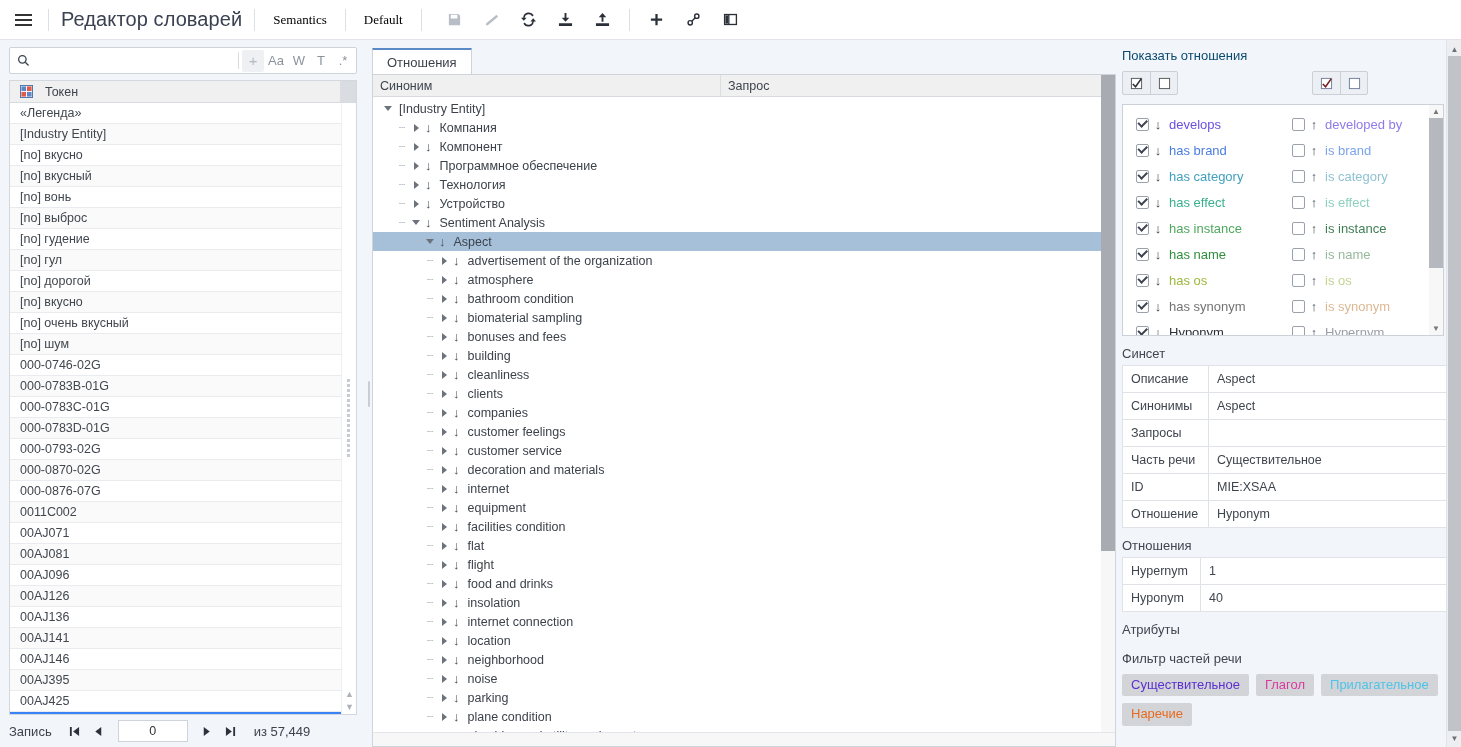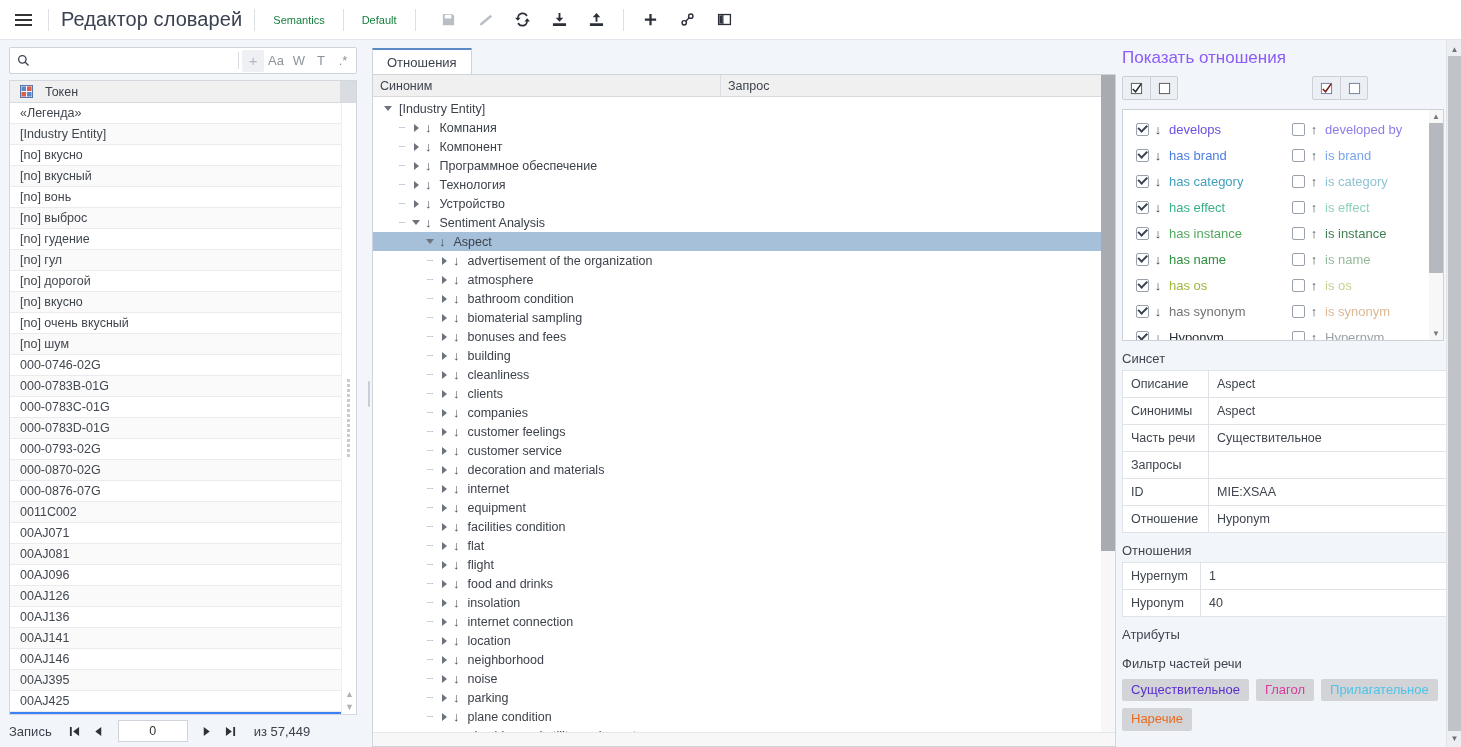--- a/index.html
+++ b/index.html
@@ -23,21 +23,21 @@
     padding: 0 6px;
     border-bottom: 1px solid #e2e6ec;
   }
   .hamburger {
     width: 34px; height: 34px; display:flex; align-items:center; justify-content:center;
     cursor: pointer;
   }
   .hamburger span { display:block; width:17px; height:2px; background:#333; box-shadow: 0 -5px 0 #333, 0 5px 0 #333; }
   .vdiv { width:1px; height:22px; background:#dcdfe4; margin:0 8px; }
   .app-title { font-size: 20px; color:#3a4150; font-weight: 400; letter-spacing: .1px; padding: 0 4px;}
-  .chip { font-size: 11px; color:#15803d; padding: 0 10px; cursor:pointer; }
+  .chip { font-size: 13px; color:#000000; padding: 0 10px; cursor:pointer;font-family:Liberation Serif, serif; }
   .tb-icons { display:flex; align-items:center; margin-left: 6px; }
   .tb-btn {
     width: 37px; height: 32px; display:flex; align-items:center; justify-content:center;
     cursor:pointer; color:#2a2f38;
   }
   .tb-btn.disabled { color:#b9bec6; }
   .tb-btn svg { display:block; }
 
   
   .body { flex:1; display:flex; min-height:0; }
@@ -134,21 +134,21 @@
   .tlabel { }
   .grid-vscroll { position:absolute; right:0; top:0; bottom:0; width:14px; background:#f7f7f7; }
   .grid-vscroll .thumb { position:absolute; left:0; width:14px; background:#a8acb2; top:0; height:476px; }
   .grid-hscroll { height:14px; min-height:14px; background:#f7f7f7; border-top:1px solid #e2e5e9; position:relative; }
 
   
   .rightcol {
     width: 345px; min-width:345px; background:#f2f5fa; padding: 8px 0 0 6px;
     display:flex; flex-direction:column; min-height:0; overflow:hidden; position:relative;
   }
-  .r-title { font-size:17px; color:#8b5cf6; margin: 0 0 8px 0; }
+  .r-title { font-size:13px; color:#0c4a6e; margin: 0 0 8px 0; }
   .r-sub { font-size:13px; color:#3f4650; margin: 10px 0 4px 0; }
   .togglerow { display:flex; margin-bottom: 9px; }
   .tgroup { display:flex; border:1px solid #cbd0d7; background:#eceff3; border-radius:2px; }
   .tgroup .tbtn { width:27px; height:22px; display:flex; align-items:center; justify-content:center; cursor:pointer; }
   .tgroup .tbtn + .tbtn { border-left:1px solid #cbd0d7; }
   .spacer-170 { width: 134px; }
 
   .relbox {
     border:1px solid #ccd1d8; background:#fff; height: 232px; position:relative; overflow:hidden;
     margin-right: 17px;
@@ -830,26 +830,26 @@
           <tbody id="synset-body">
             <tr>
               <td class="k">Описание</td>
               <td>Aspect</td>
             </tr>
             <tr>
               <td class="k">Синонимы</td>
               <td>Aspect</td>
             </tr>
             <tr>
+              <td class="k">Запросы</td>
+              <td></td>
+            </tr>
+            <tr>
               <td class="k">Часть речи</td>
               <td>Существительное</td>
-            </tr>
-            <tr>
-              <td class="k">Запросы</td>
-              <td></td>
             </tr>
             <tr>
               <td class="k">ID</td>
               <td>MIE:XSAA</td>
             </tr>
             <tr>
               <td class="k">Отношение</td>
               <td>Hyponym</td>
             </tr>
           </tbody>

